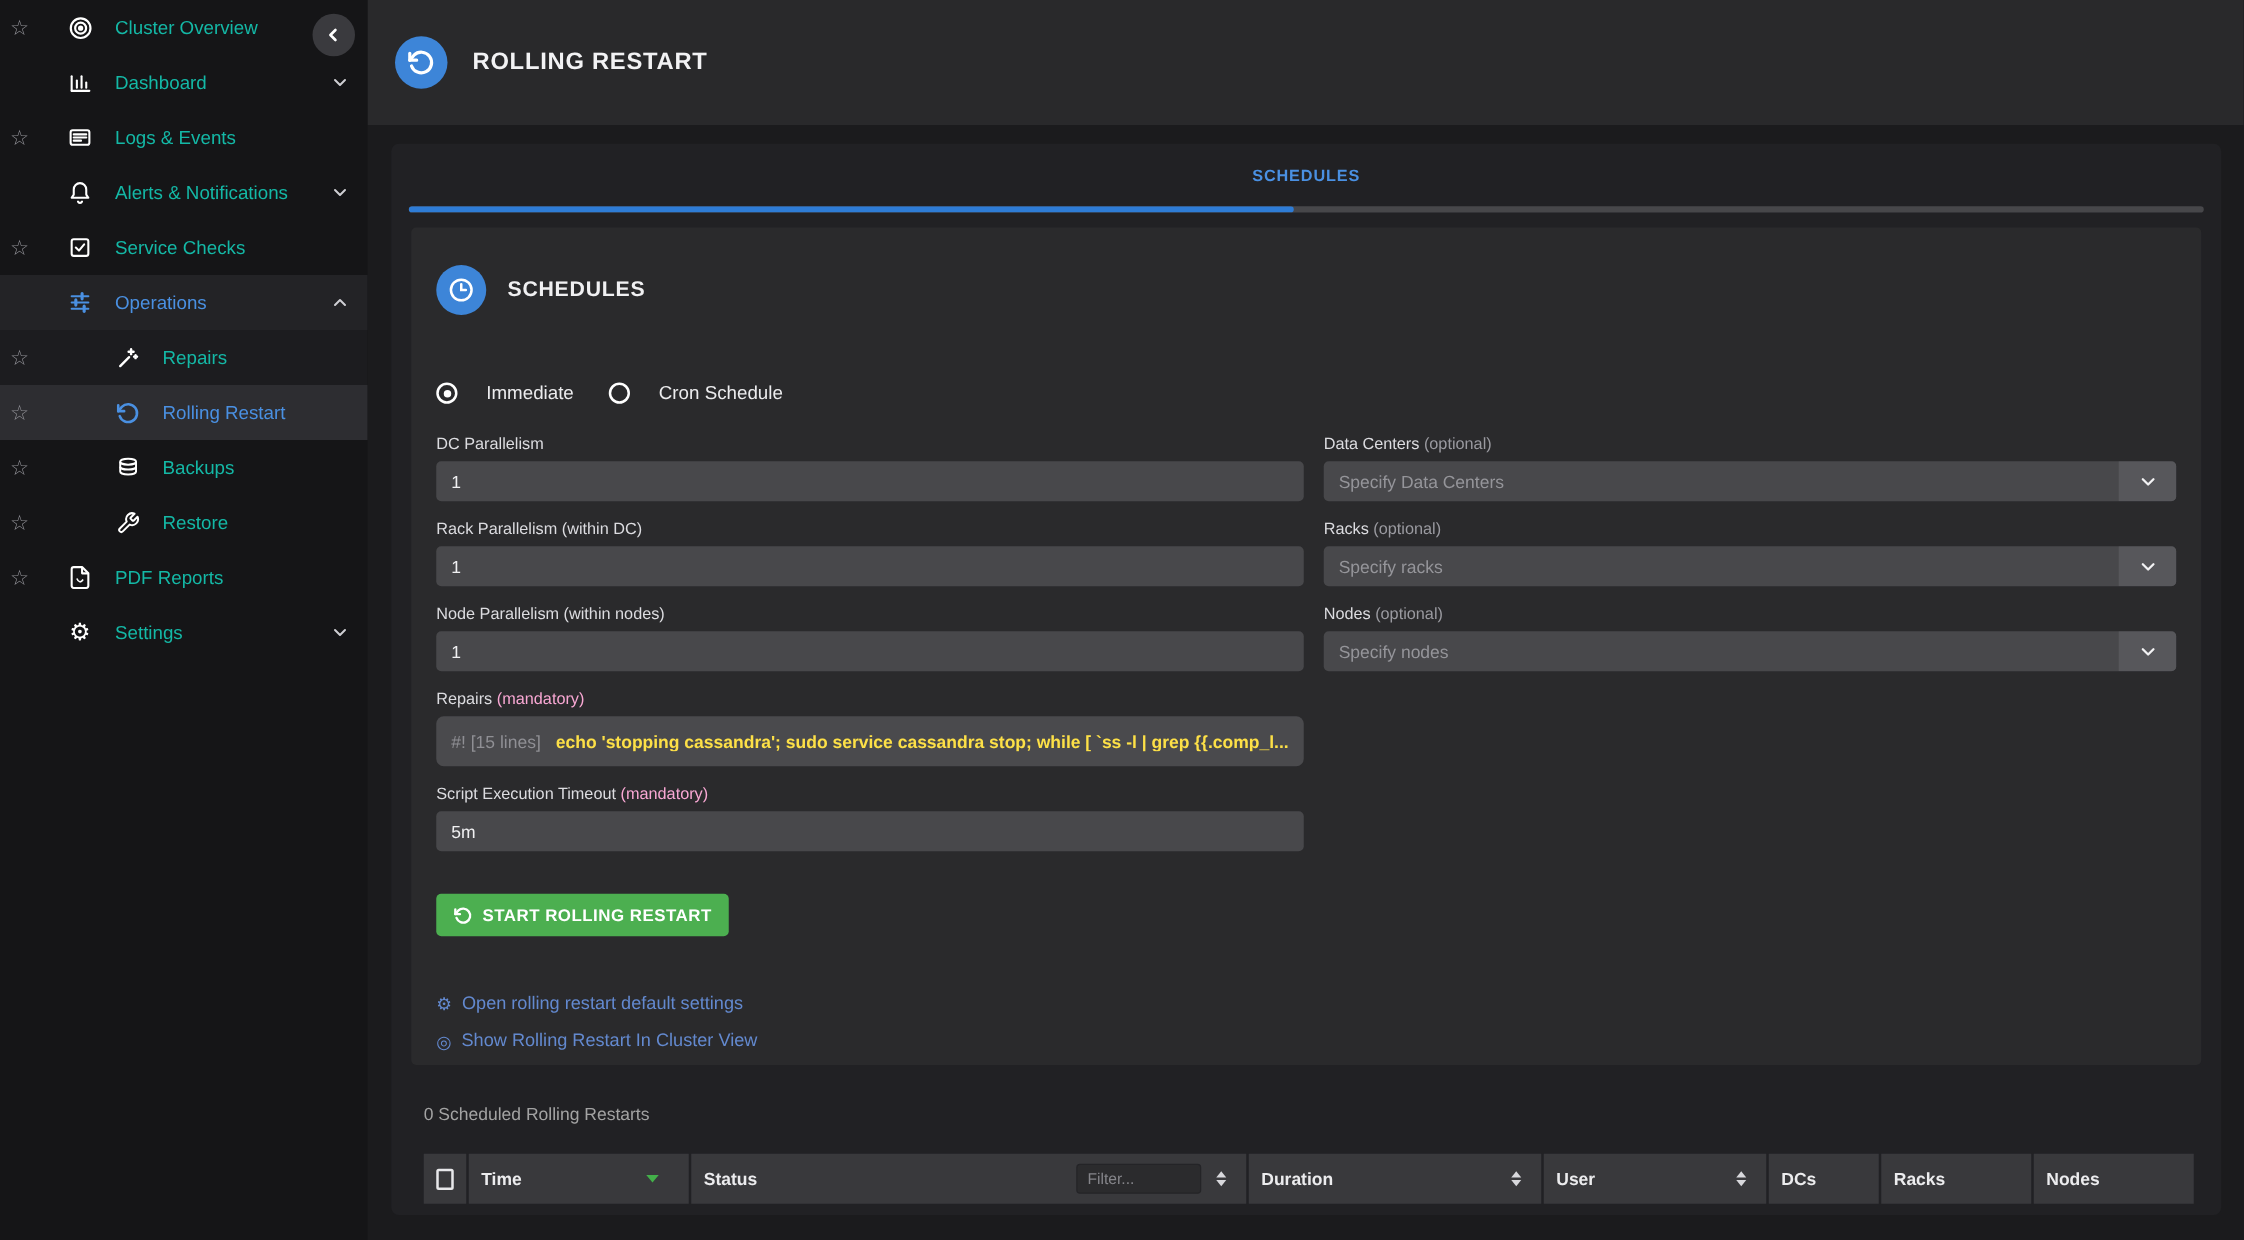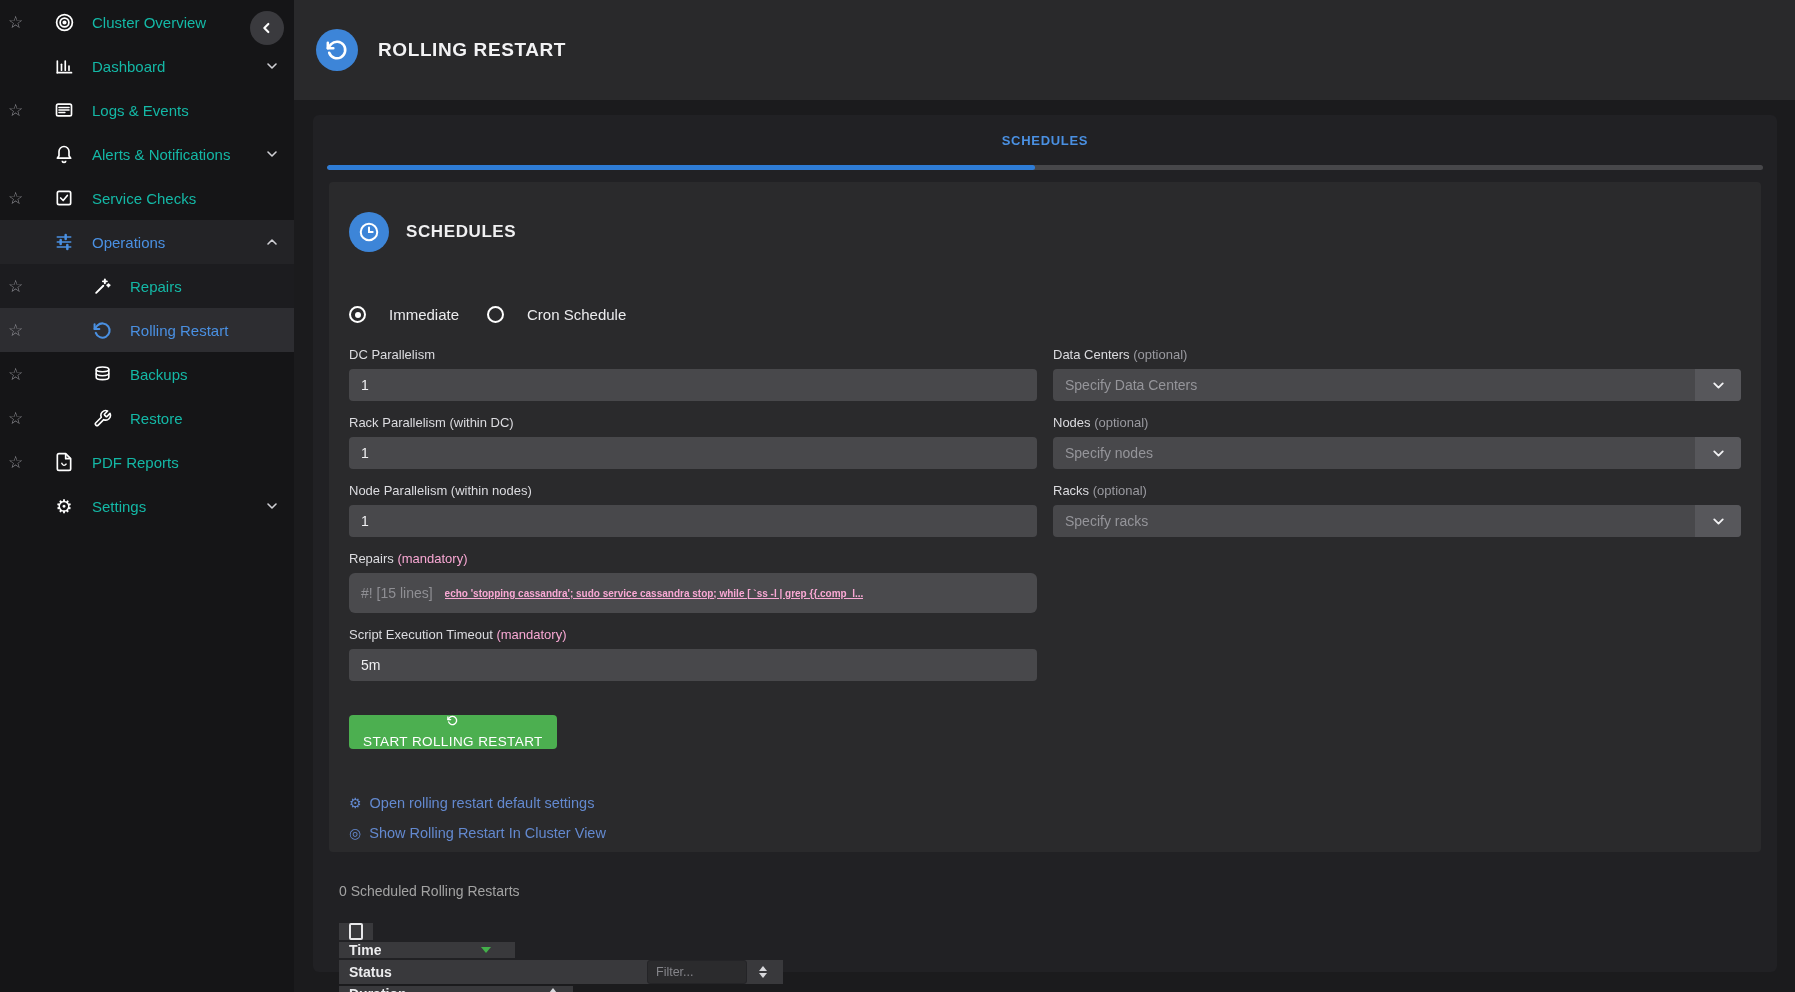--- a/index.html
+++ b/index.html
@@ -51,32 +51,32 @@
   .field { margin-bottom:14px; }
   .field-label { font-size:13px; color:#dcdce0; margin-bottom:6px; height:16px; }
   .field-label .opt { color:#9a9aa0; }
   .field-label .mand { color:#f9a8d4;text-align:right; }
   .text-input { width:100%; height:32px; background:#48484b; border:none; border-radius:4px; padding:0 12px; color:#f0f0f2; font-size:14px; font-family:"Liberation Sans",sans-serif; outline:none; }
   .select-box { height:32px; background:#48484b; border-radius:4px; display:flex; align-items:center; overflow:hidden; cursor:pointer; }
   .select-box .ph { padding-left:12px; font-size:14px; color:#95959a; flex:1; }
   .select-box .dd-btn { width:46px; height:32px; background:#57575b; display:flex; align-items:center; justify-content:center; color:#f2f2f4; cursor:pointer; flex:none; }
   .script-box { height:40px; background:#4a4a4d; border-radius:6px; display:flex; align-items:center; padding:0 12px; overflow:hidden; cursor:text; }
   .script-prefix { color:#8f8f94; font-size:14px; margin-right:12px; white-space:nowrap; flex:none; }
-  .script-text { color:#f9a8d4; font-size:10px; font-weight:bold; white-space:nowrap; overflow:hidden;text-decoration:underline; }
-
-  .start-btn { margin-top:20px; height:34px; padding:0 14px; background:#4caf50; border:none; border-radius:4px; color:#fff; font-size:13.5px; font-weight:normal; letter-spacing:.4px; display:inline-flex; align-items:center; gap:8px; cursor:pointer; font-family:"Liberation Sans",sans-serif;flex-direction:column; }
+  .script-text { color:#fde047; font-size:14px; font-weight:bold; white-space:nowrap; overflow:hidden; }
+
+  .start-btn { margin-top:20px; height:34px; padding:0 14px; background:#4caf50; border:none; border-radius:4px; color:#fff; font-size:13.5px; font-weight:bold; letter-spacing:.4px; display:inline-flex; align-items:center; gap:8px; cursor:pointer; font-family:"Liberation Sans",sans-serif; }
   .links { margin-top:46px; }
   .link-row { display:flex; align-items:center; gap:8px; color:#6389cf; font-size:14.5px; cursor:pointer; margin-top:14px; }
   .link-row:first-child { margin-top:0; }
   .link-ico { font-size:14px; line-height:1; }
 
   
   .table-section { position:absolute; left:26px; right:22px; top:768px; }
   .table-summary { font-size:14px; color:#a3a3a3; margin-bottom:24px; }
-  .thead { display:flex; gap:2px; height:40px;flex-direction:column; }
+  .thead { display:flex; gap:2px; height:40px; }
   .th { background:#39393c; display:flex; align-items:center; padding:0 10px; font-size:14px; font-weight:bold; color:#ececee; flex:none; }
   .th-check { width:34px; justify-content:center; }
   .checkbox { width:17px; height:17px; border:2px solid #e8e8ea; border-radius:2px; background:transparent; cursor:pointer; }
   .sort-caret-desc { width:0; height:0; border-left:5px solid transparent; border-right:5px solid transparent; border-top:6px solid #43b04a; margin-left:auto; margin-right:14px; }
   .updown { display:flex; flex-direction:column; gap:2px; margin-left:auto; margin-right:6px; cursor:pointer; }
   .updown .u { width:0; height:0; border-left:4.5px solid transparent; border-right:4.5px solid transparent; border-bottom:5px solid #d8d8dc; }
   .updown .d { width:0; height:0; border-left:4.5px solid transparent; border-right:4.5px solid transparent; border-top:5px solid #d8d8dc; }
   .filter-input { width:100px; height:24px; background:#2b2b2d; border:1px solid #242427; border-radius:3px; padding:0 8px; font-size:12.5px; color:#cfcfd4; font-family:"Liberation Sans",sans-serif; margin-left:auto; outline:none; }
   .filter-input::placeholder { color:#85858a; }
   .th-status .updown { margin-left:12px; }
@@ -362,44 +362,44 @@
                 <span class="ph">Specify Data Centers</span>
                 <span class="dd-btn">
                   <svg width="17" height="17" viewBox="0 0 24 24" fill="none" stroke="currentColor" stroke-width="2.6" stroke-linecap="round" stroke-linejoin="round">
                       <polyline points="6 9 12 15 18 9"></polyline>
                     </svg>
                 </span>
               </div>
             </div>
             <div class="field">
               <div class="field-label">
+                <span>Racks</span> <span class="opt">(optional)</span>
+              </div>
+              <div class="select-box">
+                <span class="ph">Specify racks</span>
+                <span class="dd-btn">
+                  <svg width="17" height="17" viewBox="0 0 24 24" fill="none" stroke="currentColor" stroke-width="2.6" stroke-linecap="round" stroke-linejoin="round">
+                      <polyline points="6 9 12 15 18 9"></polyline>
+                    </svg>
+                </span>
+              </div>
+            </div>
+            <div class="field">
+              <div class="field-label">
                 <span>Nodes</span> <span class="opt">(optional)</span>
               </div>
               <div class="select-box">
                 <span class="ph">Specify nodes</span>
                 <span class="dd-btn">
                   <svg width="17" height="17" viewBox="0 0 24 24" fill="none" stroke="currentColor" stroke-width="2.6" stroke-linecap="round" stroke-linejoin="round">
                       <polyline points="6 9 12 15 18 9"></polyline>
                     </svg>
                 </span>
               </div>
             </div>
-            <div class="field">
-              <div class="field-label">
-                <span>Racks</span> <span class="opt">(optional)</span>
-              </div>
-              <div class="select-box">
-                <span class="ph">Specify racks</span>
-                <span class="dd-btn">
-                  <svg width="17" height="17" viewBox="0 0 24 24" fill="none" stroke="currentColor" stroke-width="2.6" stroke-linecap="round" stroke-linejoin="round">
-                      <polyline points="6 9 12 15 18 9"></polyline>
-                    </svg>
-                </span>
-              </div>
-            </div>
           </div>
         </div>
       </div>
 
       <div class="table-section">
         <div class="table-summary">0 Scheduled Rolling Restarts</div>
         <div class="thead">
           <div class="th th-check" style="width:34px">
             <span class="checkbox"></span>
           </div>

